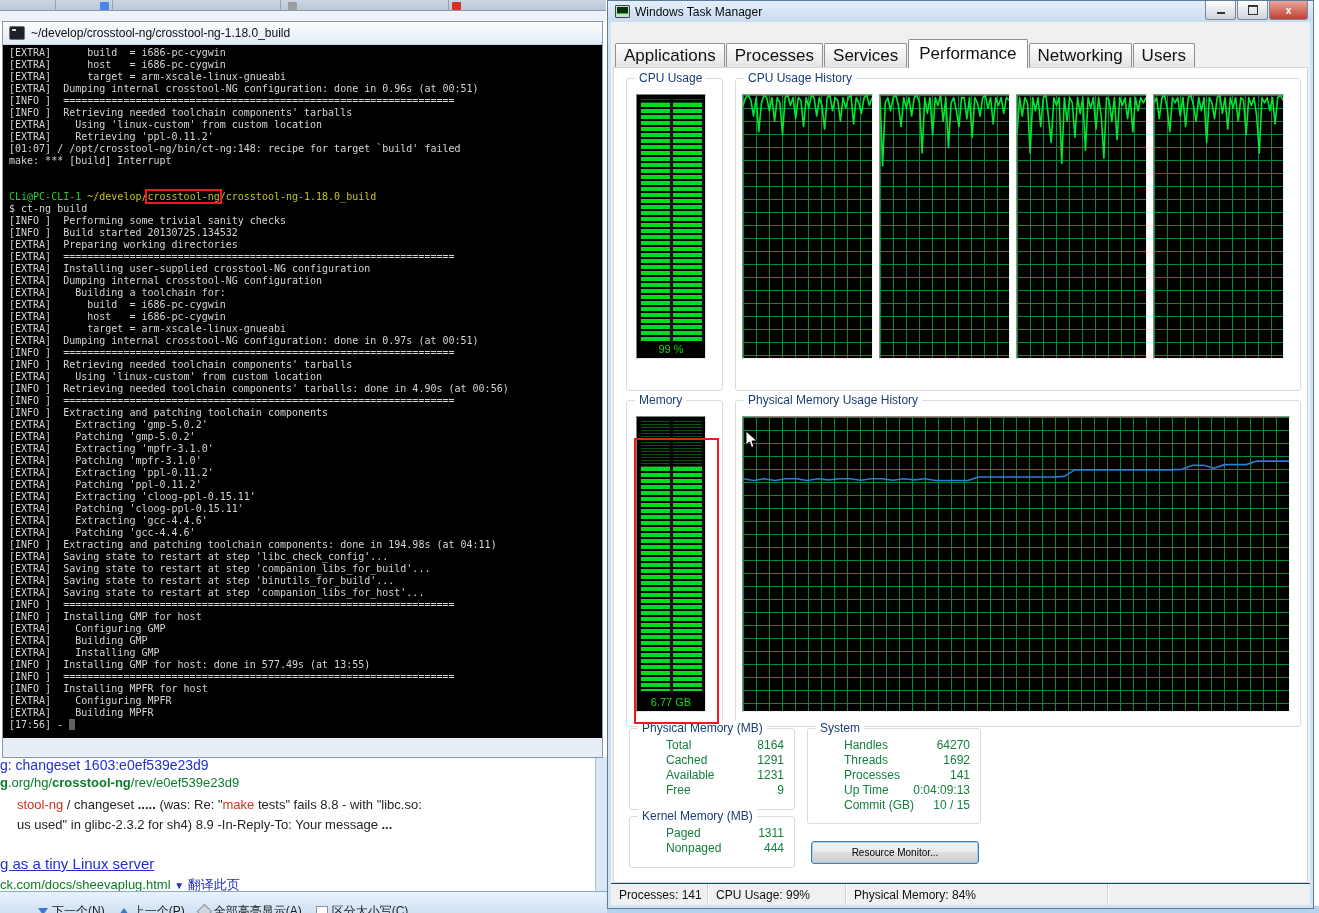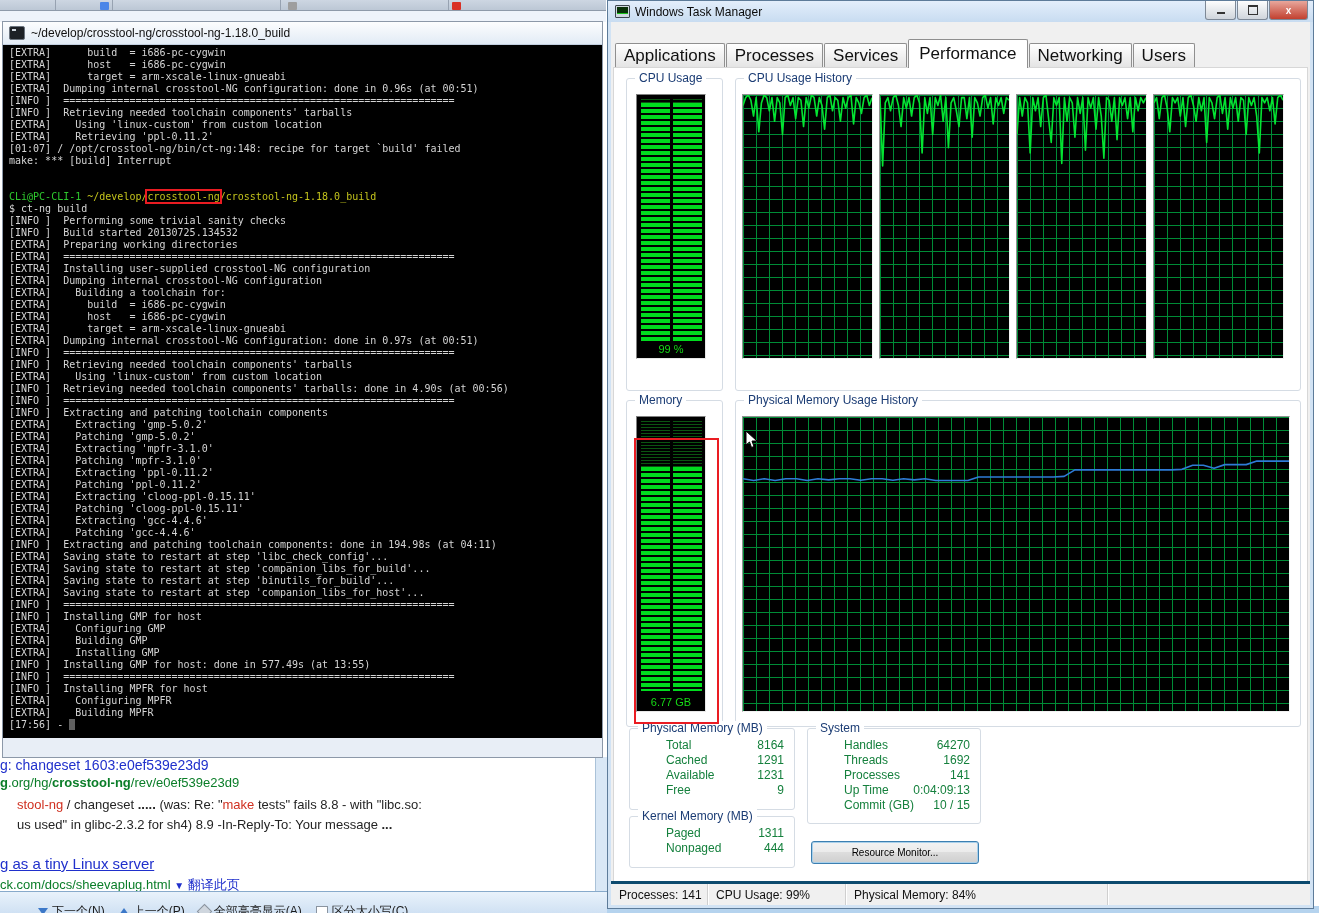--- a/index.html
+++ b/index.html
@@ -71,21 +71,21 @@
   .min-glyph{width:8px;height:2px;background:#333;margin-top:6px;}
   .tm-client{position:absolute;left:3px;top:21px;right:3px;bottom:3px;background:#f0f0f0;}
   .tm-menubar{position:absolute;left:0;top:0;right:0;height:20px;background:#f8f8f8;
     border-bottom:1px solid #ececec;display:flex;align-items:center;font-size:12px;color:#111;}
   .tm-menu-item{padding:0 8px;}
   .tm-tabs{position:absolute;left:4px;top:25px;height:21px;display:flex;align-items:flex-end;font-size:17px;}
   .tab{border:1px solid #8f8f8f;border-bottom:none;border-radius:2px 2px 0 0;
     background:linear-gradient(#ffffff,#e3e3e3);padding:2px 8px 2px 8px;margin-right:1px;color:#111;}
   .tab.active{background:#fff;padding:4px 10px 4px 10px;position:relative;z-index:5;margin-top:-3px;}
   .tm-page{position:absolute;left:2px;top:45px;right:2px;bottom:22px;background:#fff;border:1px solid #d7d7d7;}
-  .tm-status{position:absolute;left:0;right:0;bottom:0;height:21px;background:#f0f0f0;border-top:3px solid #0c4a6e;
+  .tm-status{position:absolute;left:0;right:0;bottom:0;height:21px;background:#f0f0f0;border-top:1px solid #0c4a6e;
     display:flex;font-size:12px;color:#111;align-items:center;}
   .scell{height:100%;display:flex;align-items:center;padding-left:8px;box-sizing:border-box;
     border-right:1px solid #cfcfcf;box-shadow:1px 0 0 #ffffff;}
   .scell:nth-child(1){width:97px;}
   .scell:nth-child(2){width:138px;}
   .scell:nth-child(3){width:262px;}
   .scell:nth-child(4){flex:1;border-right:none;box-shadow:none;}
 
   
   .group{position:absolute;border:1px solid #d5dce4;border-radius:3px;box-sizing:border-box;}

